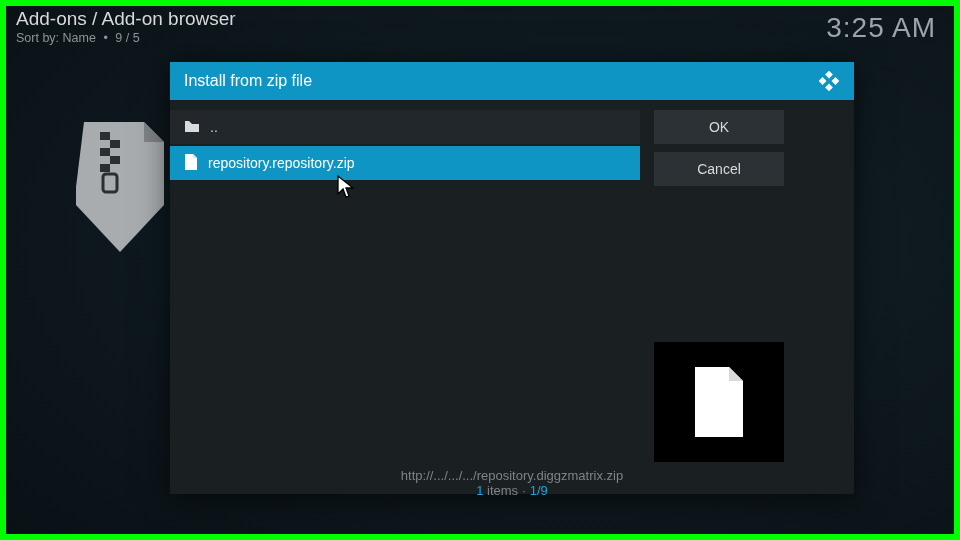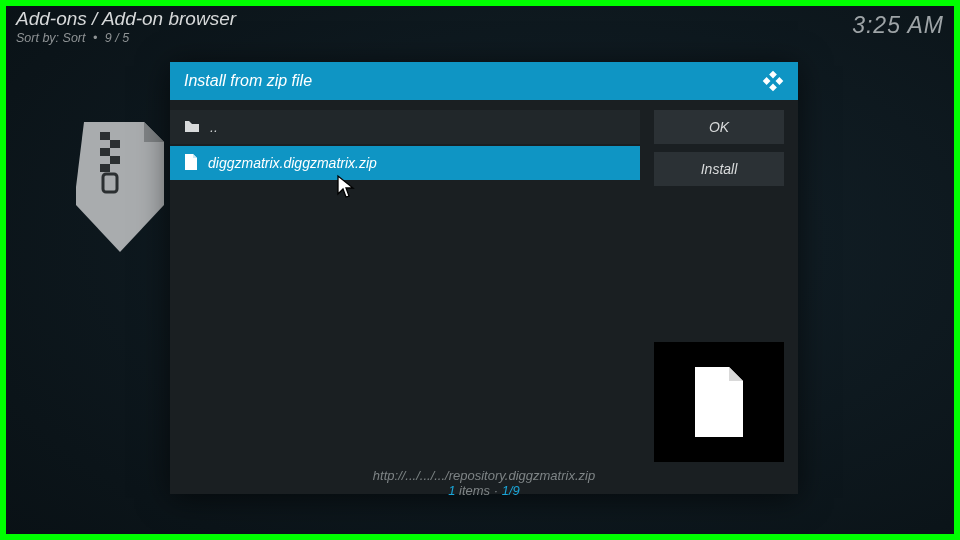--- a/index.html
+++ b/index.html
@@ -8,55 +8,54 @@
     background: #00ff00;
     font-family: Arial, sans-serif;
     overflow: hidden;
     position: relative;
   }
   .frame {
     position: absolute;
     left: 6px; top: 6px; right: 6px; bottom: 6px;
     background: radial-gradient(ellipse 120% 120% at 60% 45%, #132129 0%, #0b1419 55%, #050a0d 100%);
     overflow: hidden;
-    font-style: italic;
   }
   .topbar {
     position: absolute;
     left: 10px; top: 2px;
     color: #d4d6d8;
   }
   .breadcrumb {
     font-size: 19px;
     color: #d7d9da;
     font-weight: 400;
   }
   .sortline {
     font-size: 12.5px;
     color: #8f9395;
     margin-top: 1px;
   }
   .dot { margin: 0 4px; }
   .clock {
     position: absolute;
-    top: 6px; right: 10px;
-    font-size: 23px;
+    top: 6px; right: 18px;
+    font-size: 28px;
     color: #9ea4a7;
     letter-spacing: 1px;
     font-weight: 300;
   }
   .bg-icon {
     position: absolute;
     left: 70px; top: 116px;
     width: 95px; height: 130px;
   }
   .dialog {
     position: absolute;
     left: 164px; top: 56px;
-    width: 628px; height: 432px;
+    width: 684px; height: 432px;
     background: #1a1f22;
     box-shadow: 0 4px 30px rgba(0,0,0,0.6);
   }
   .dialog-header {
     background: #0f95c4;
     height: 38px;
     display: flex;
     align-items: center;
     padding: 0 14px;
     color: #fff;
@@ -135,21 +134,21 @@
 </style>
 </head>
 <body>
 
 <div class="frame">
 
   <div class="topbar">
     <div class="breadcrumb">Add-ons / Add-on browser</div>
     <div class="sortline">
       <span>Sort by:</span>
-      <span>Sort</span>
+      <span>Name</span>
       <span class="dot">•</span>
       <span>9 / 5</span>
     </div>
   </div>
 
   <div class="clock">3:25 AM</div>
 
   <div class="bg-icon">
     <svg width="95" height="130" viewBox="0 0 95 130">
       <path d="M8 0 h60 l20 20 v45 h-88 z" fill="#a9acae"></path>
@@ -189,27 +188,27 @@
           </span>
           <span>..</span>
         </div>
         <div class="fileitem selected">
           <span>
             <svg width="14" height="16" viewBox="0 0 14 16">
                 <path d="M1 0 h8 l4 4 v12 h-12 z" fill="#ffffff"></path>
                 <path d="M9 0 l4 4 h-4 z" fill="#cce9f4"></path>
               </svg>
           </span>
-          <span>diggzmatrix.diggzmatrix.zip</span>
+          <span>repository.repository.zip</span>
         </div>
       </div>
 
       <div class="sidepanel">
         <div class="btn">OK</div>
-        <div class="btn">Install</div>
+        <div class="btn">Cancel</div>
         <div class="preview">
           <svg width="56" height="70" viewBox="0 0 56 70">
             <path d="M4 0 h34 l14 14 v56 h-48 z" fill="#ffffff"></path>
             <path d="M38 0 l14 14 h-14 z" fill="#d9d9d9"></path>
           </svg>
         </div>
       </div>
     </div>
 
     <div class="dialog-footer">

